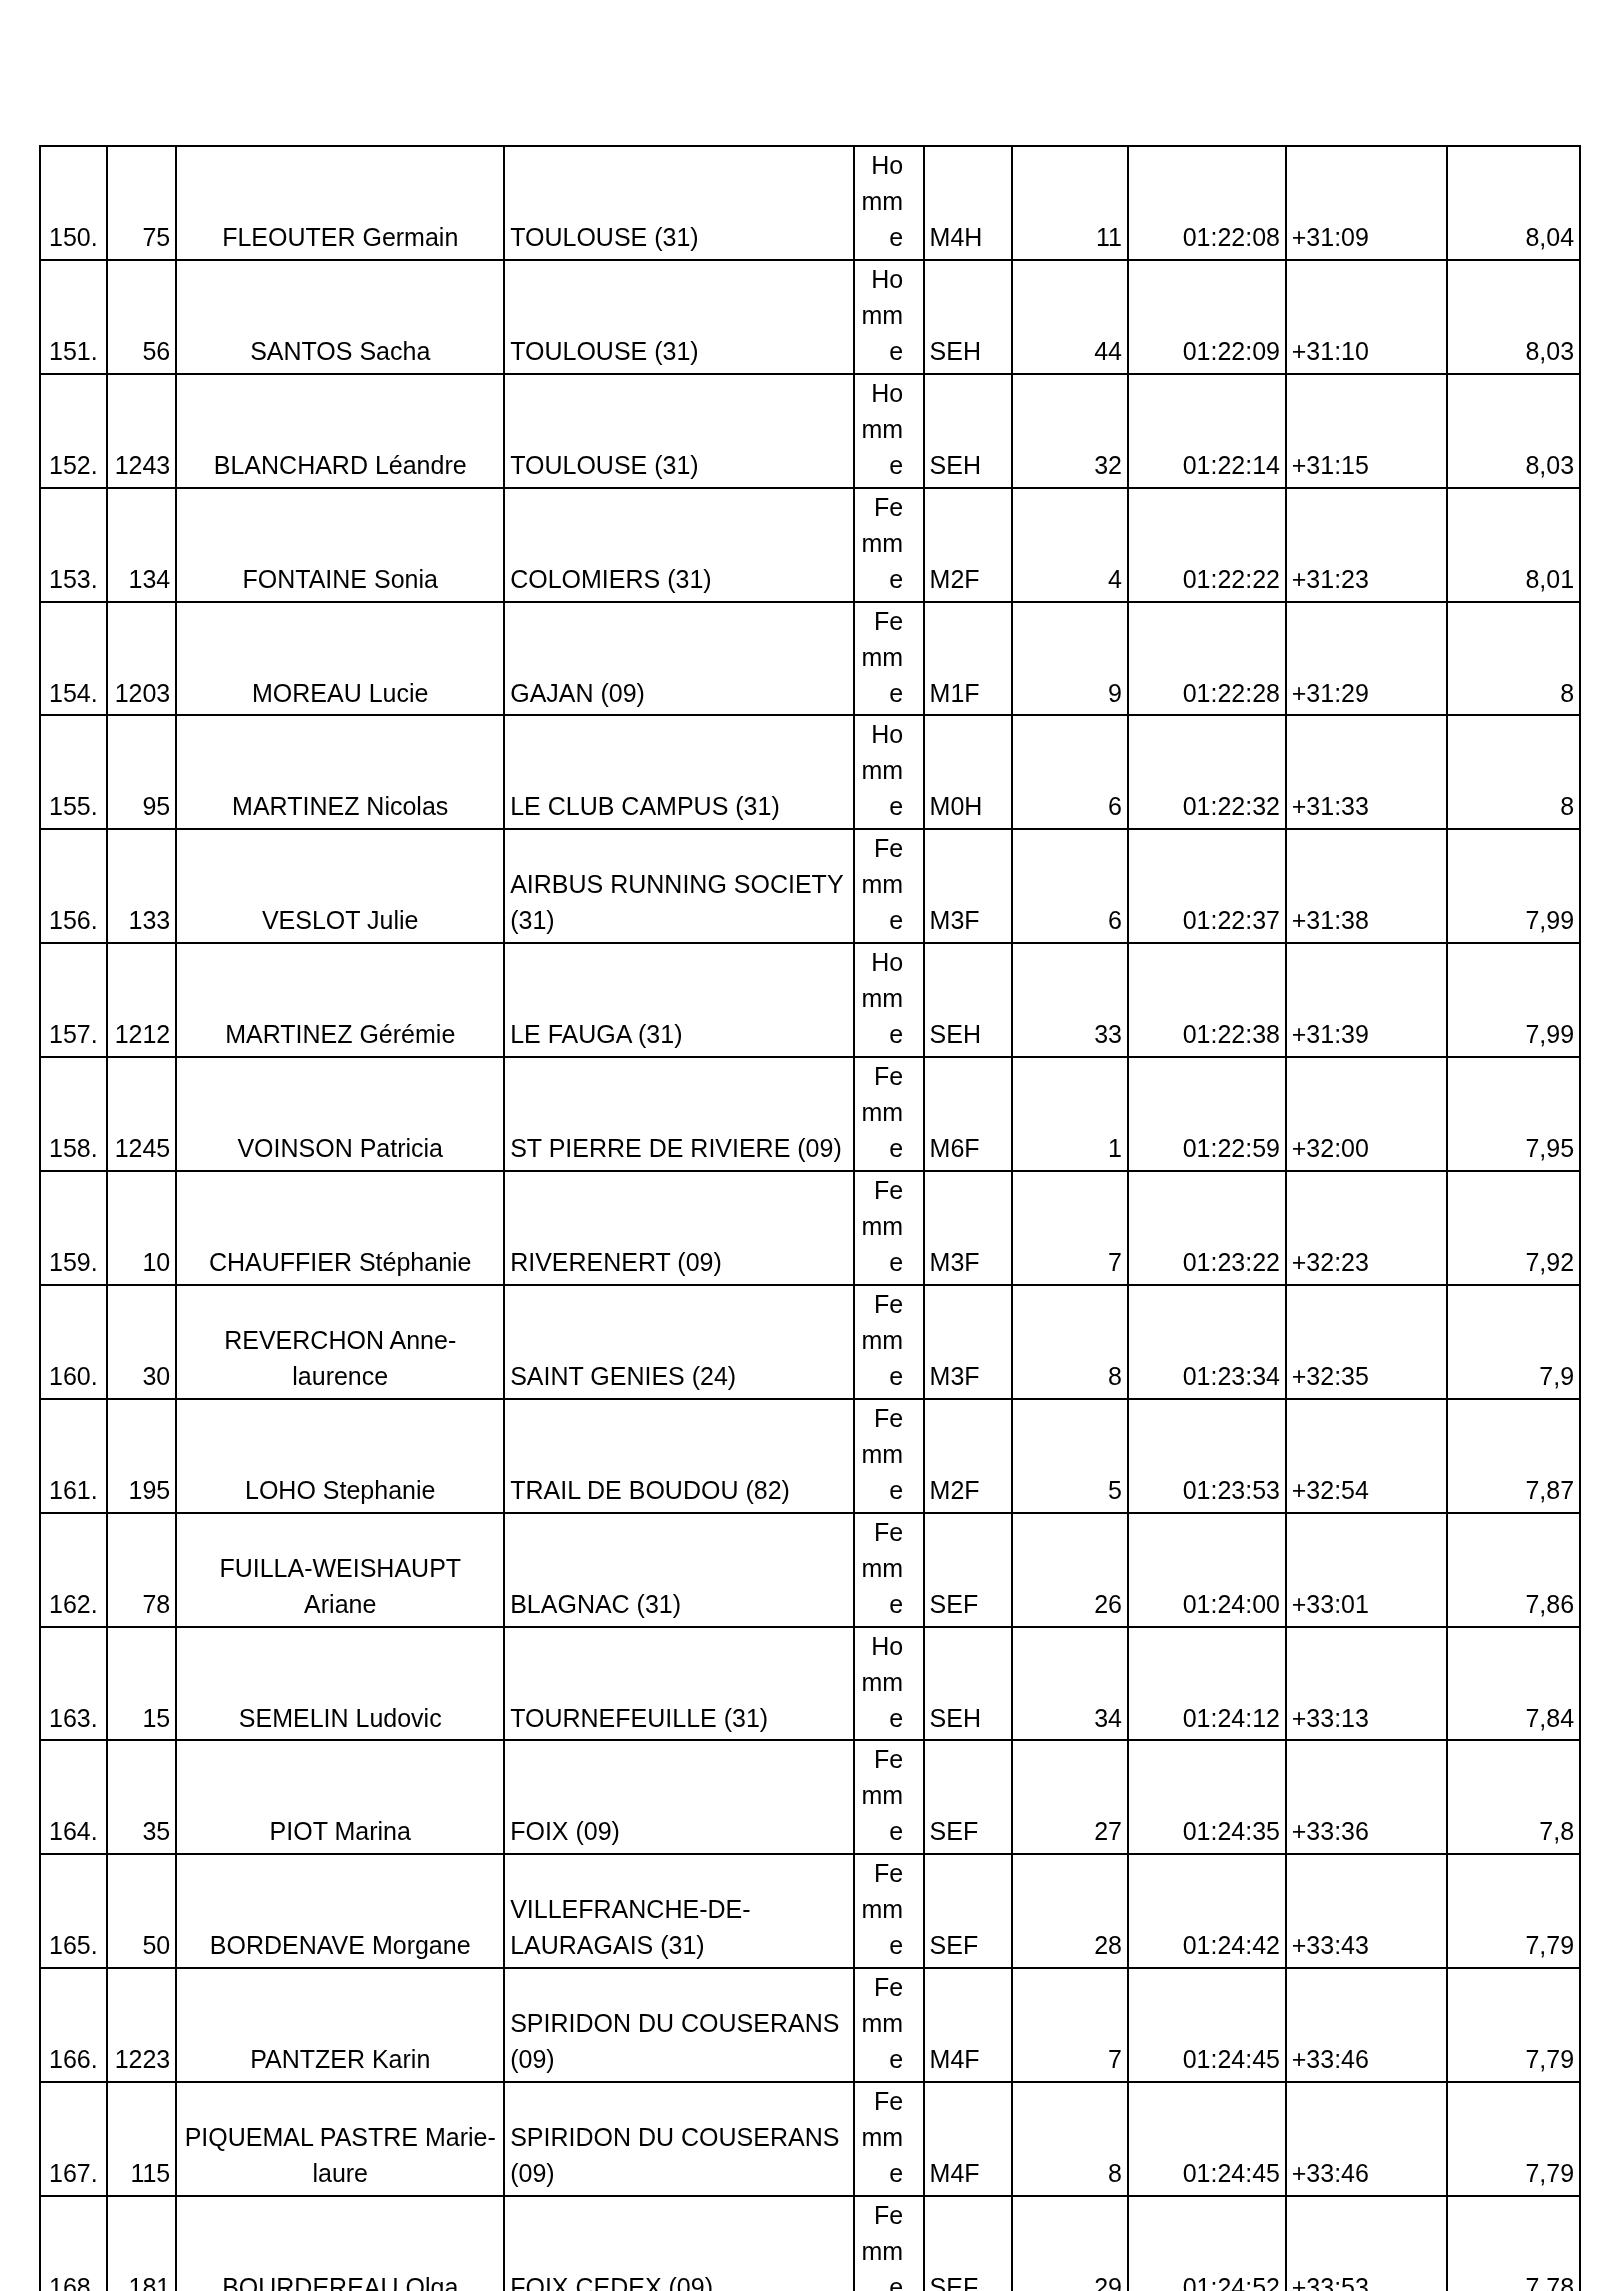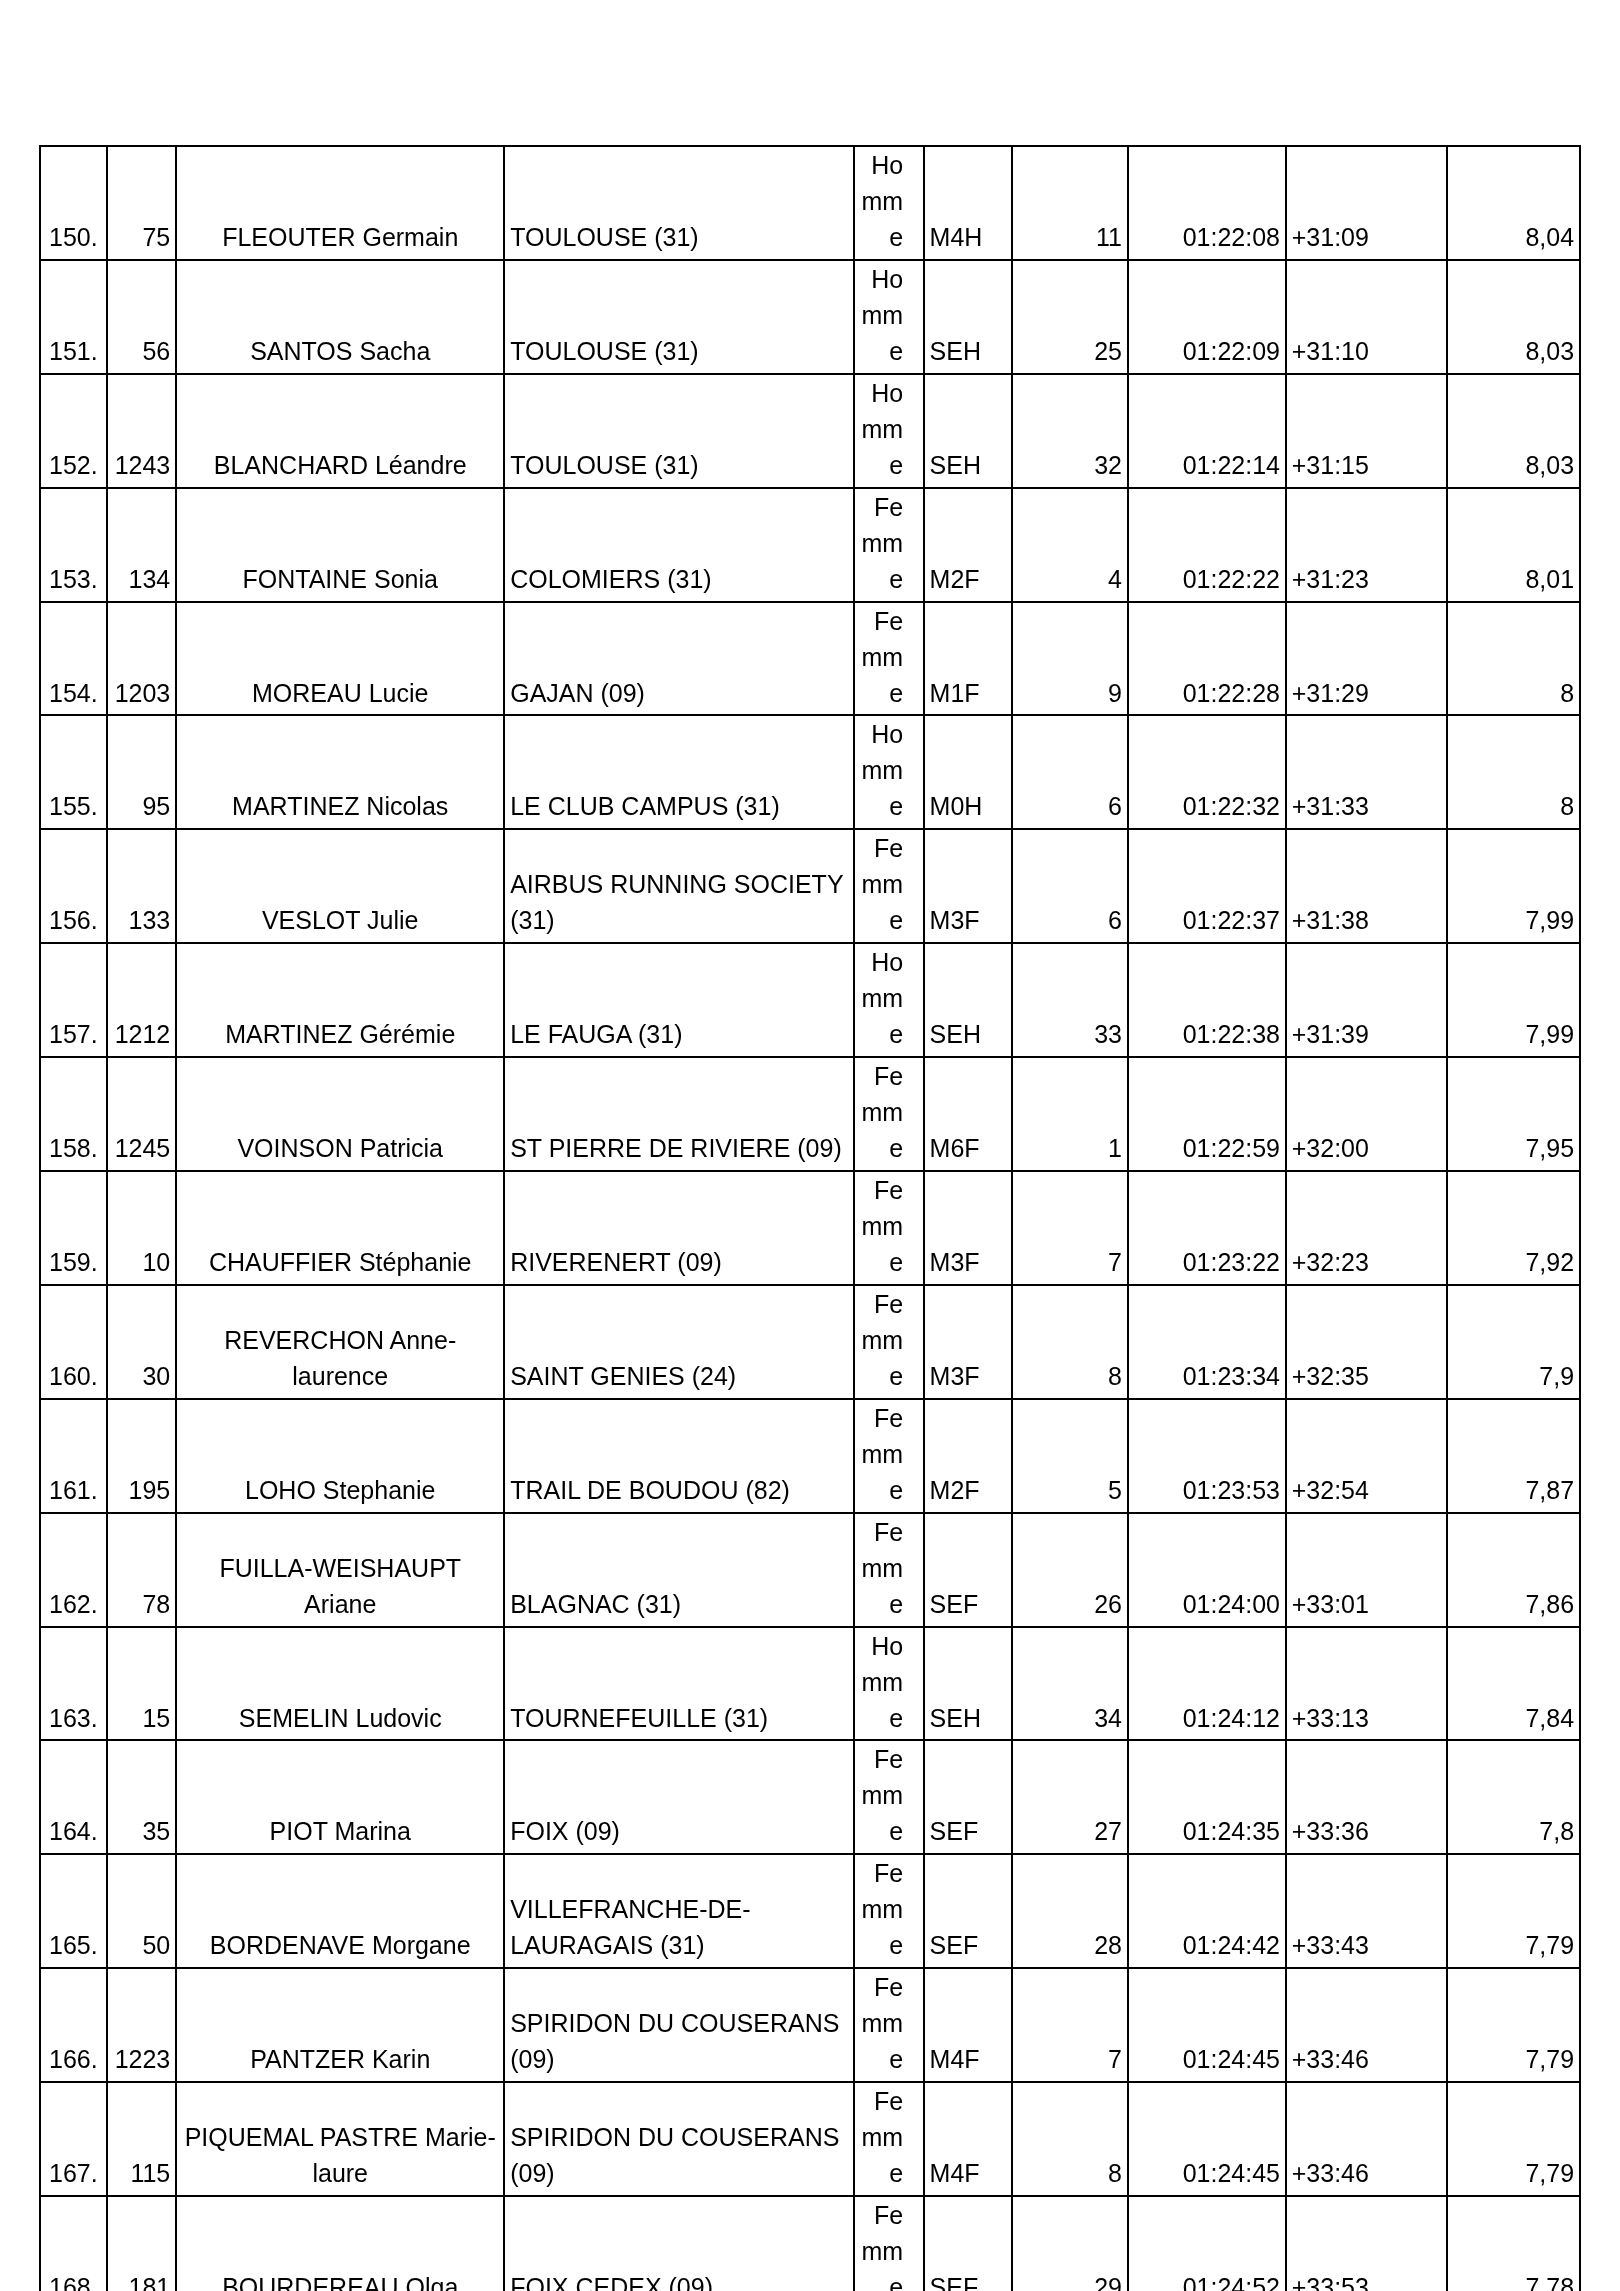--- a/index.html
+++ b/index.html
@@ -109,21 +109,21 @@
         </tr>
         <tr>
           <td class="rank">151.</td>
           <td class="bib">56</td>
           <td class="name">SANTOS Sacha</td>
           <td class="club">TOULOUSE (31)</td>
           <td class="sex">
             <span class="sexwrap">Homme</span>
           </td>
           <td class="cat">SEH</td>
-          <td class="catrank">25</td>
+          <td class="catrank">44</td>
           <td class="time">01:22:09</td>
           <td class="gap">+31:10</td>
           <td class="speed">8,03</td>
         </tr>
         <tr>
           <td class="rank">152.</td>
           <td class="bib">1243</td>
           <td class="name">BLANCHARD Léandre</td>
           <td class="club">TOULOUSE (31)</td>
           <td class="sex">

